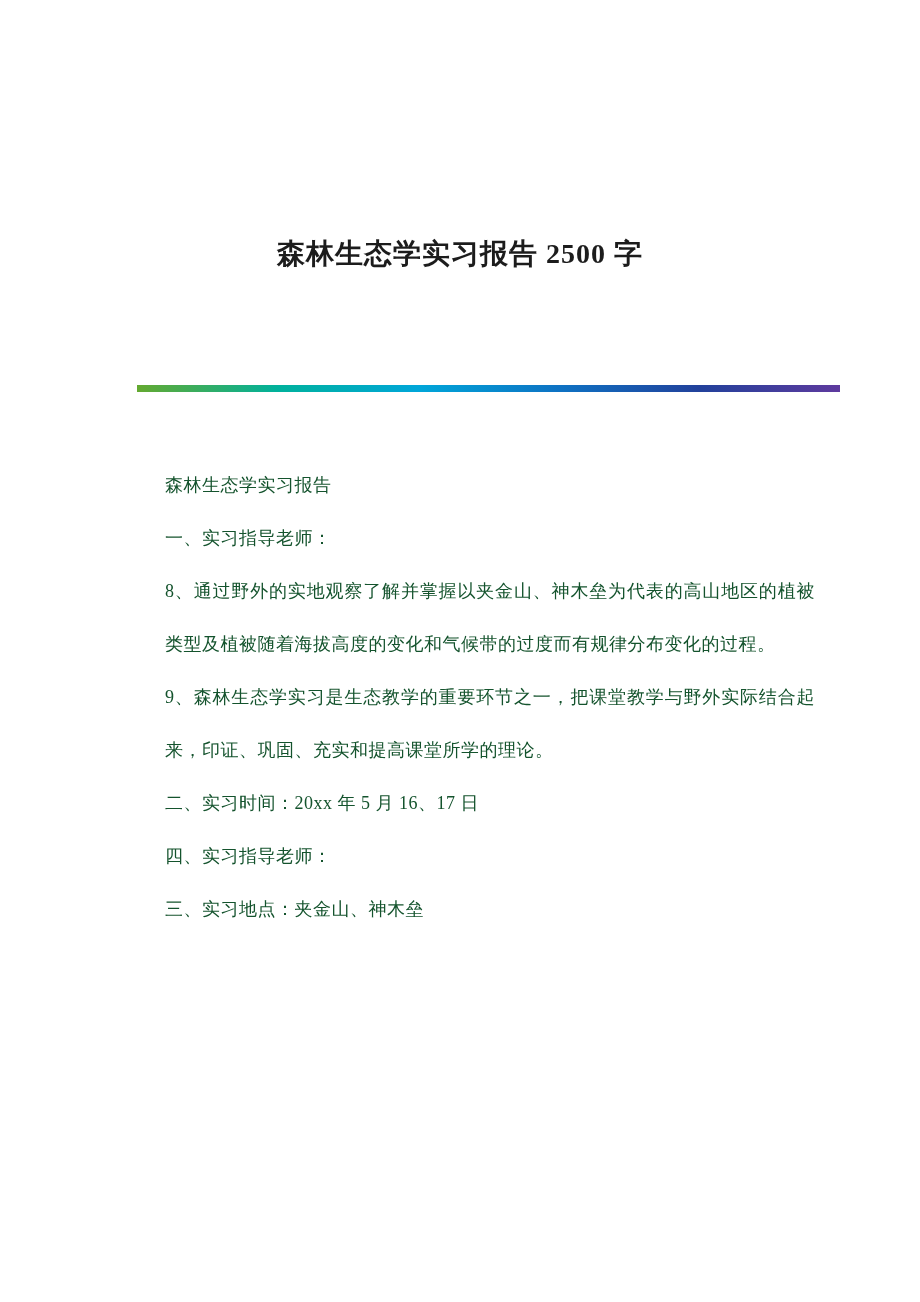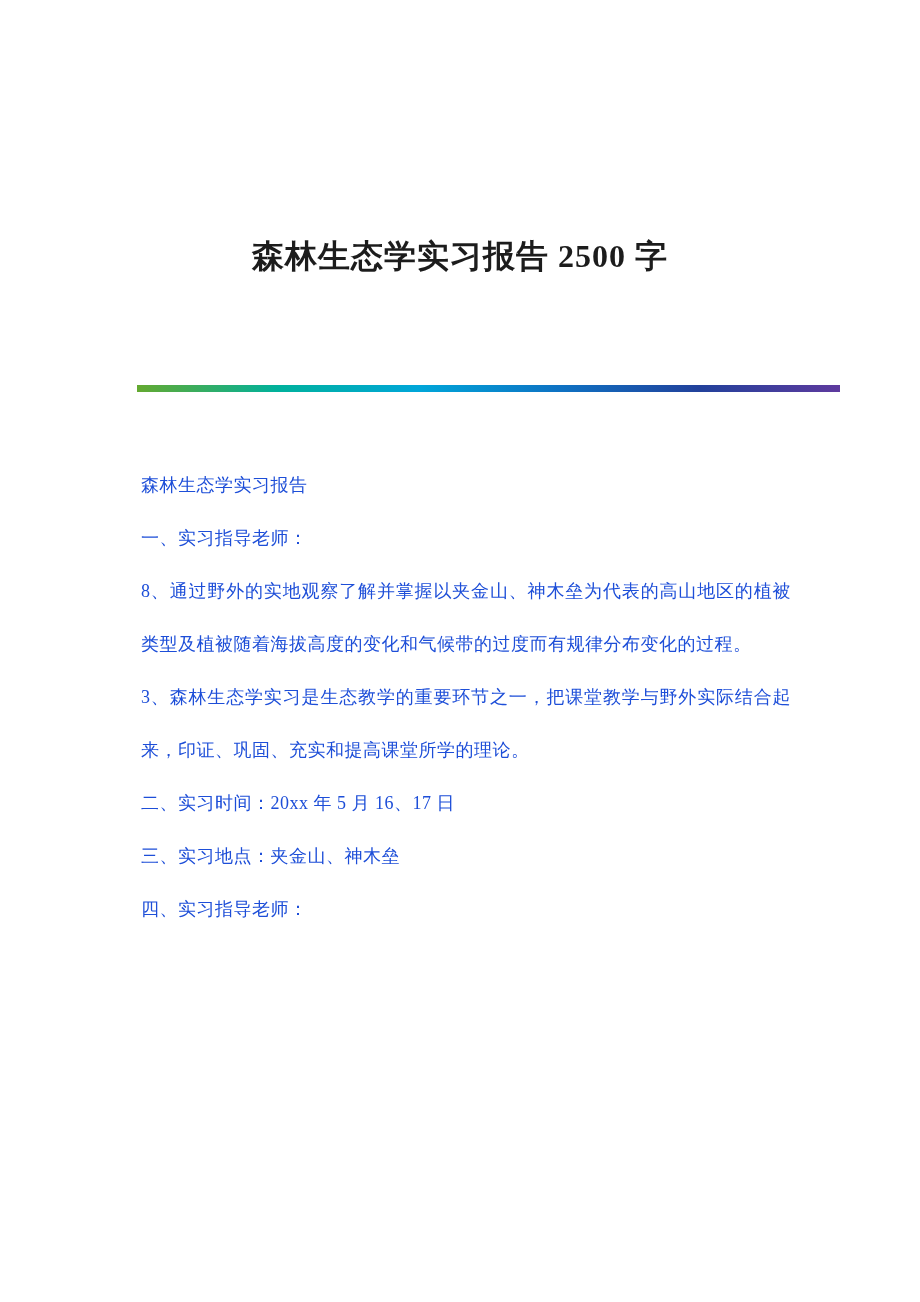--- a/index.html
+++ b/index.html
@@ -18,21 +18,21 @@
     position: absolute;
     inset: 0;
     background: #ffffff;
   }
   .doc-title {
     position: absolute;
     top: 212px;
     left: 0;
     width: 920px;
     text-align: center;
-    font-size: 32px;
+    font-size: 28px;
     font-weight: bold;
     letter-spacing: 1px;
     color: #1c1c1c;
     line-height: 46px;
     white-space: nowrap;
   }
   .divider-bar {
     position: absolute;
     left: 137px;
     top: 385px;
@@ -60,23 +60,23 @@
 </style>
 </head>
 <body style="background: rgb(255, 255, 255);">
 
 <div class="page">
 
   <h1 class="doc-title" style="color: rgb(28, 28, 28);">森林生态学实习报告 2500 字</h1>
 
   <div class="divider-bar" style="background: linear-gradient(to right, rgb(100, 169, 48), rgb(0, 177, 156), rgb(0, 166, 217), rgb(14, 114, 195), rgb(34, 65, 155), rgb(94, 58, 158));"></div>
 
-  <div class="doc-body" style="color: #1d4ed8;">
+  <div class="doc-body" style="color: #14532d; margin-left: 24px;">
       <p>森林生态学实习报告</p>
       <p>一、实习指导老师：</p>
       <p>8、通过野外的实地观察了解并掌握以夹金山、神木垒为代表的高山地区的植被类型及植被随着海拔高度的变化和气候带的过度而有规律分布变化的过程。</p>
-      <p>3、森林生态学实习是生态教学的重要环节之一，把课堂教学与野外实际结合起来，印证、巩固、充实和提高课堂所学的理论。</p>
+      <p>9、森林生态学实习是生态教学的重要环节之一，把课堂教学与野外实际结合起来，印证、巩固、充实和提高课堂所学的理论。</p>
       <p>二、实习时间：20xx 年 5 月 16、17 日</p>
+      <p>四、实习指导老师：</p>
       <p>三、实习地点：夹金山、神木垒</p>
-      <p>四、实习指导老师：</p>
     </div>
 
 </div>
 
 </body></html>

